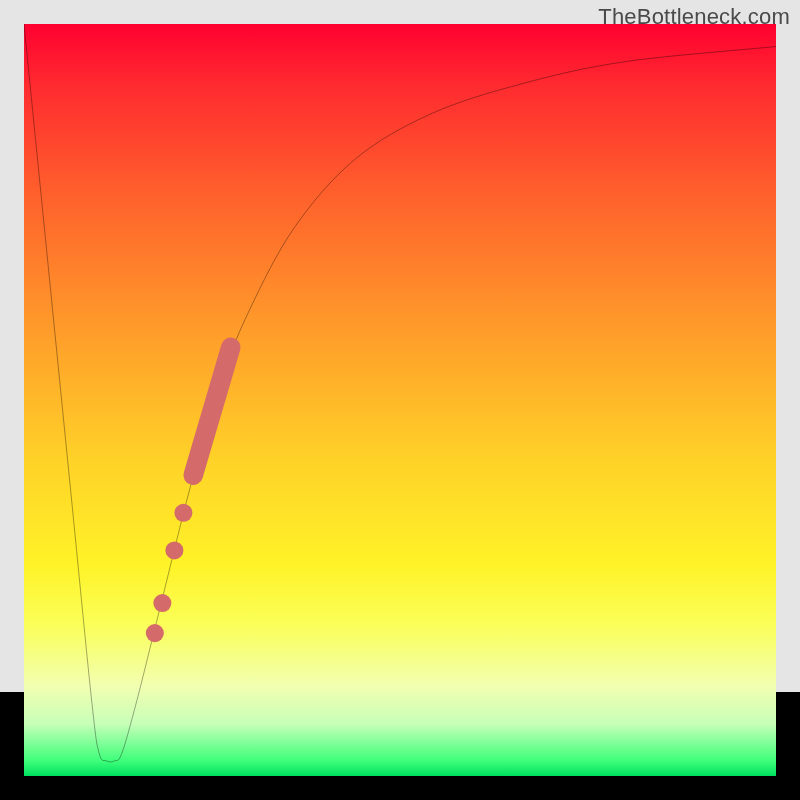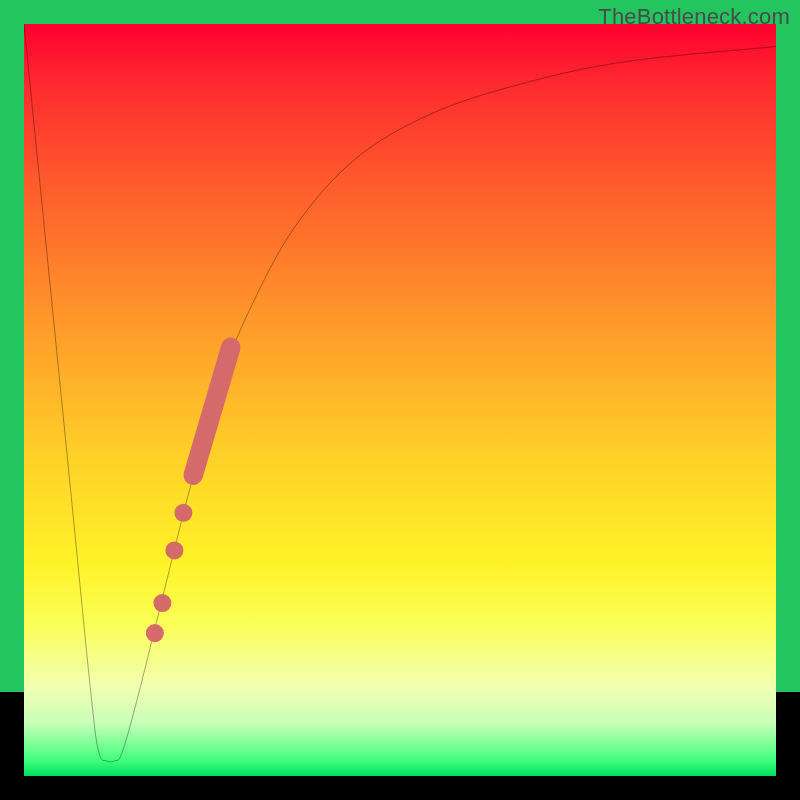--- a/index.html
+++ b/index.html
@@ -8,21 +8,21 @@
     width: 800px;
     height: 800px;
     overflow: hidden;
     background: #000;
     font-family: Arial, Helvetica, sans-serif;
   }
   .frame {
     position: relative;
     width: 800px;
     height: 692px;
-    background: #22c55e;
+    background: #e5e5e5;
   }
   .plot-area {
     position: absolute;
     left: 24px;
     top: 24px;
     width: 752px;
     height: 752px;
     overflow: hidden;
   }
   .gradient-bg {

